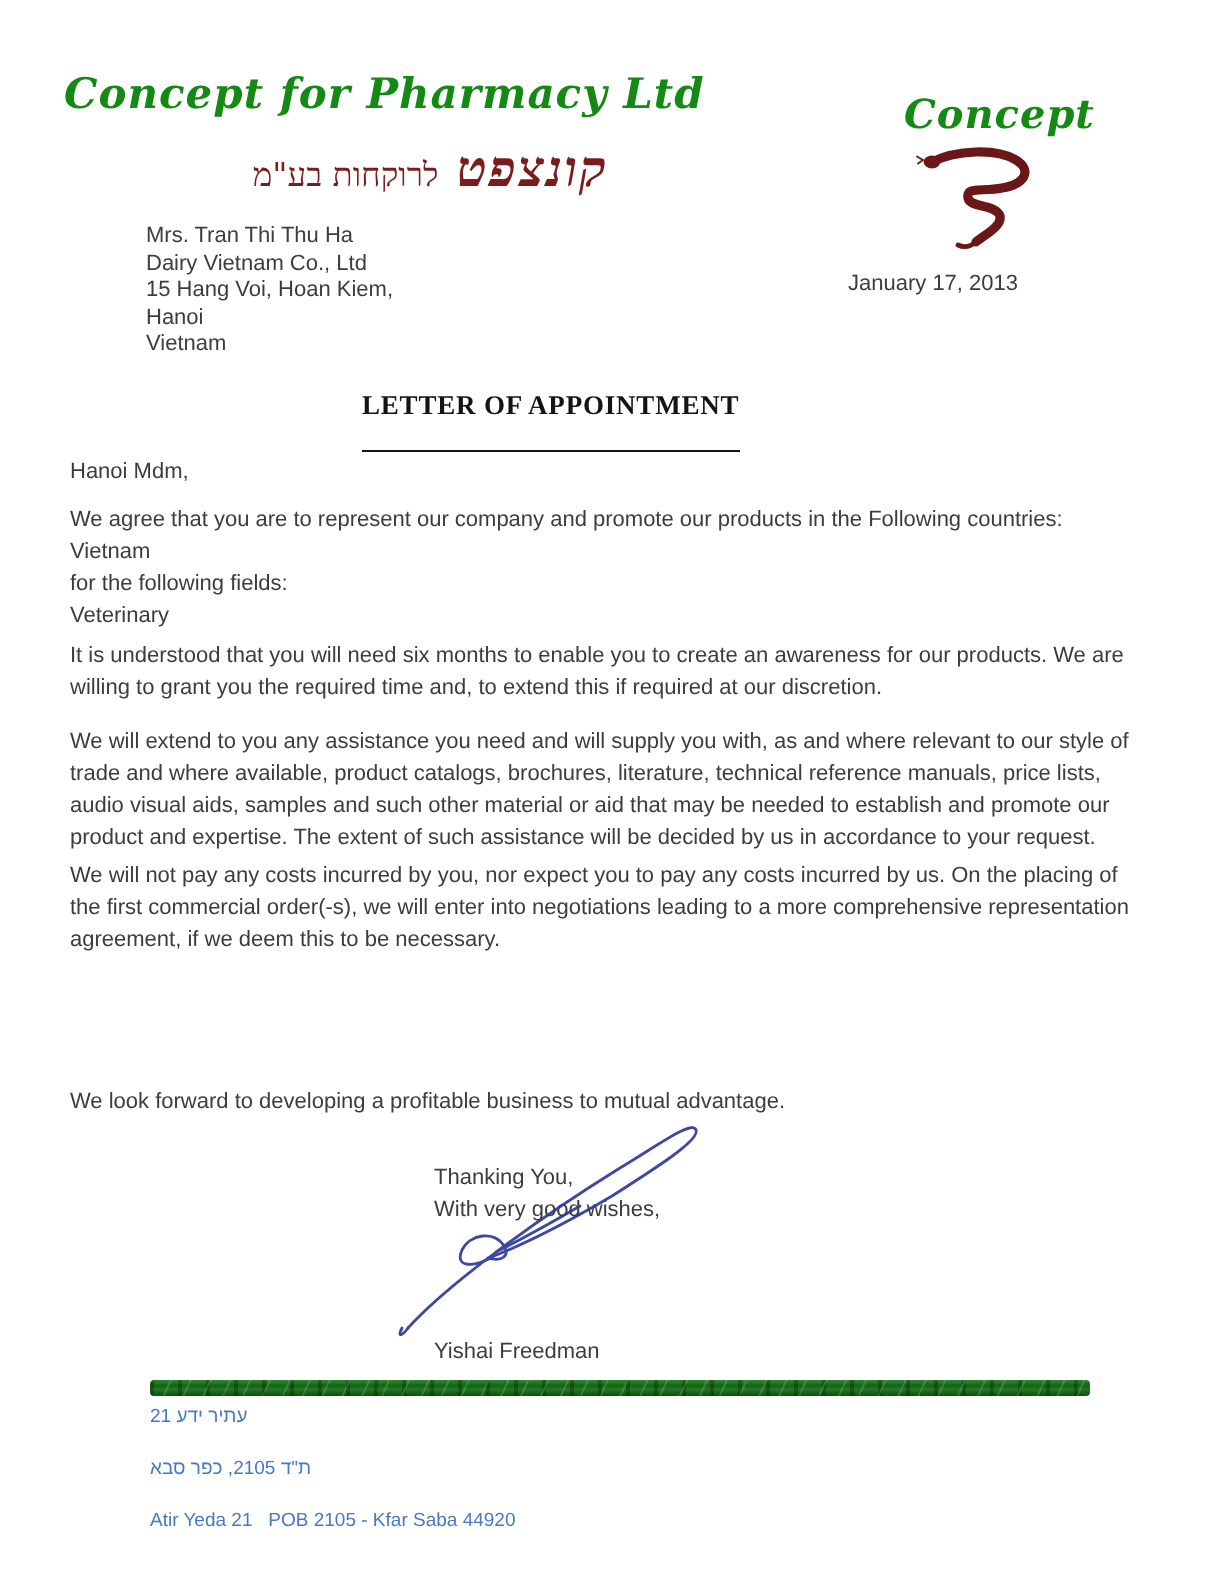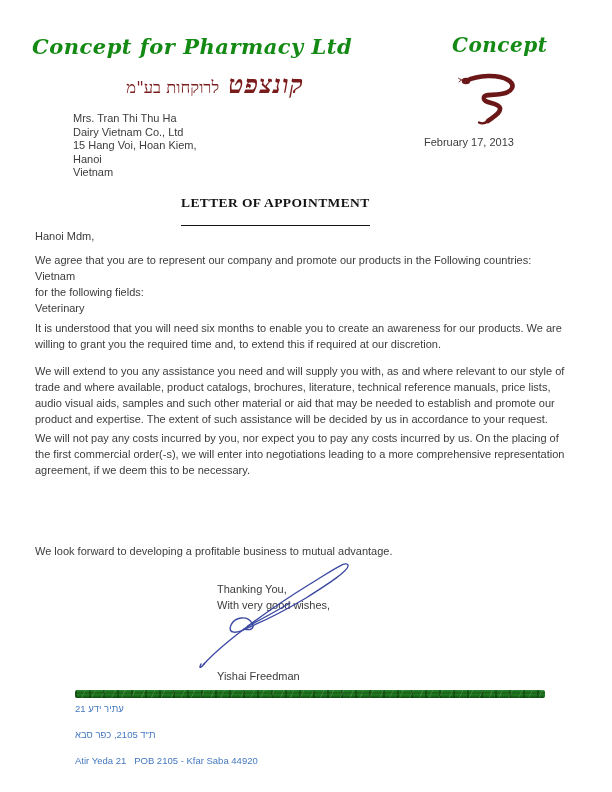--- a/index.html
+++ b/index.html
@@ -13,21 +13,21 @@
     left:32px;top:34px;font-family:"DejaVu Serif", serif;
     font-style:italic;font-weight:bold;font-size:21px;color:#148a14;letter-spacing:.5px;
   }
   .company-he{
     left:58px;top:68px;width:246px;text-align:right;direction:rtl;color:#7b1c1c;
     font-family:"DejaVu Serif", serif;line-height:34px;white-space:nowrap;
   }
   .company-he .brand{font-size:25px;font-weight:bold;font-style:italic;letter-spacing:1px;}
   .company-he .rest{font-size:16.5px;margin-right:4px;}
   .logo-word{
-    left:452px;top:33px;width:80px;text-align:center;font-family:"DejaVu Serif", serif;
+    left:452px;top:45px;width:80px;text-align:center;font-family:"DejaVu Serif", serif;
     font-style:italic;font-weight:bold;font-size:20px;color:#148a14;letter-spacing:.5px;
   }
   .snake{left:458px;top:72px;}
   
   .address{left:73px;top:112px;font-size:11px;line-height:13.6px;color:#3c3c3c;white-space:pre-line;}
   .date{left:424px;top:136px;font-size:11px;color:#3c3c3c;}
   
   .title{
     left:181px;top:195px;font-family:"Liberation Serif", serif;font-weight:bold;
     font-size:13.5px;color:#141414;letter-spacing:.4px;
@@ -76,21 +76,21 @@
       <path d="M30,49 C 27,51.5 24,52 21,50.5" stroke-width="2.4"></path>
     </g>
     <ellipse cx="8" cy="9" rx="4.2" ry="3.2" fill="#6b1717"></ellipse>
   </svg>
 
   <div class="abs address">Mrs. Tran Thi Thu Ha
 Dairy Vietnam Co., Ltd
 15 Hang Voi, Hoan Kiem,
 Hanoi
 Vietnam</div>
-  <div class="abs date">February 17, 2013</div>
+  <div class="abs date">January 17, 2013</div>
 
   <div class="abs title">LETTER OF APPOINTMENT</div>
 
   <div class="abs para p1">Hanoi Mdm,</div>
   <div class="abs para p2">We agree that you are to represent our company and promote our products in the Following countries:
 Vietnam
 for the following fields:
 Veterinary</div>
   <div class="abs para p3">It is understood that you will need six months to enable you to create an awareness for our products. We are
 willing to grant you the required time and, to extend this if required at our discretion.</div>

